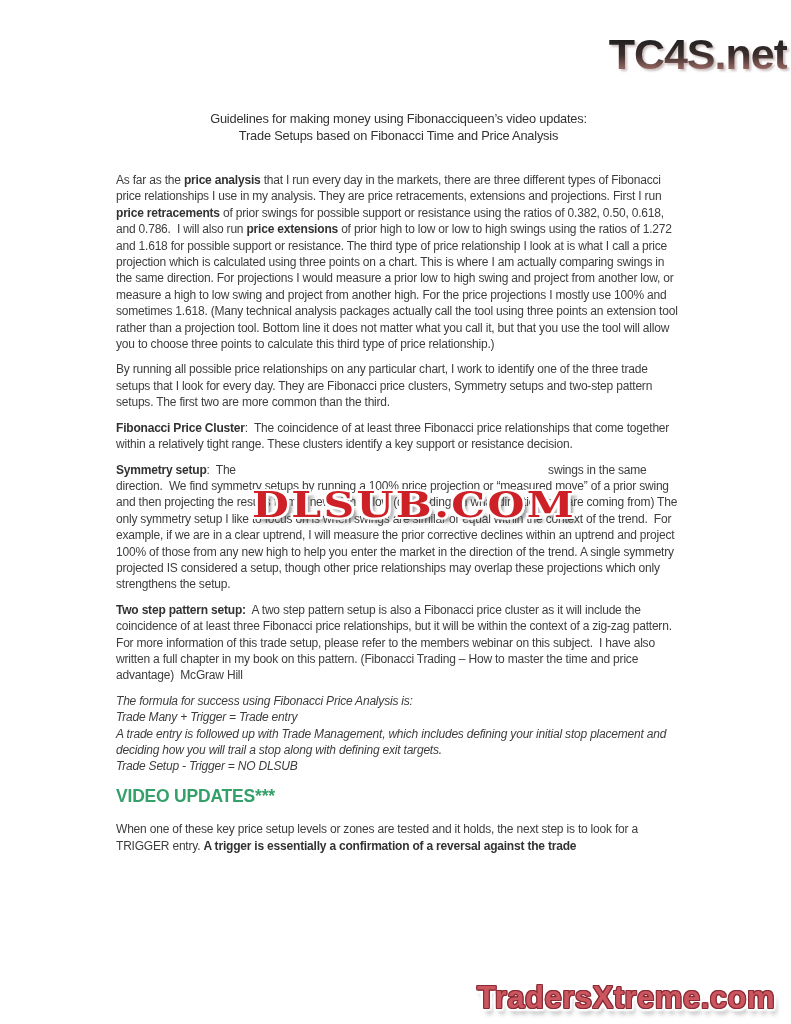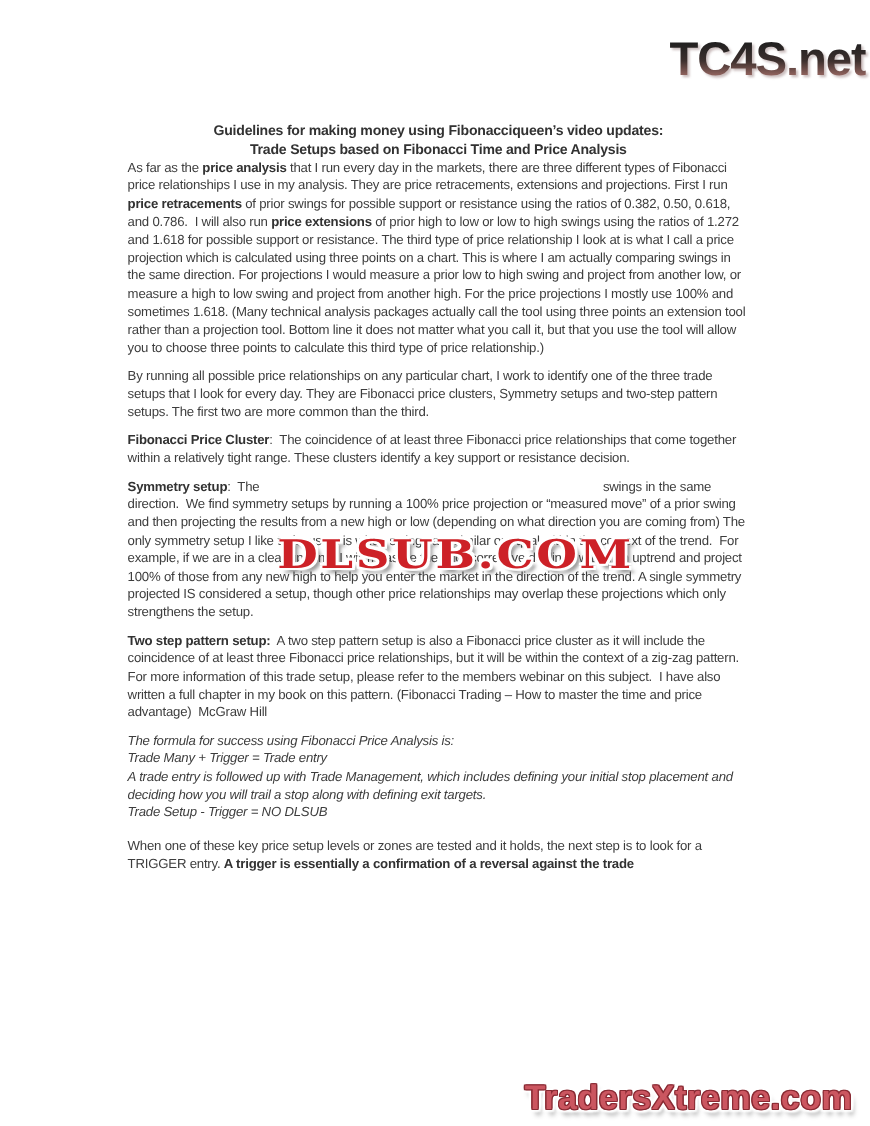--- a/index.html
+++ b/index.html
@@ -33,22 +33,23 @@
     }
   }
 
   
   .text-col {
     position: absolute; left: 116px; top: 110px; width: 565px;
     font-size: 12px; line-height: 16.4px; letter-spacing: -0.2px;
     color: #3d3d3d;
   }
   .doc-title {
-    text-align: center; font-weight: bold;
+    text-align: center; font-weight: normal;
     font-size: 12.8px; line-height: 17px; color: #323232;
+    margin-bottom: 28px;
   }
   .para { margin: 0 0 9px 0; white-space: pre-wrap; }
   .para .b { font-weight: bold; color: #323232; }
   .wm-gap { display: inline-block; width: 306px; height: 1px; vertical-align: baseline; }
   .formula-block { margin: 0 0 9px 0; font-style: italic; }
   .formula-block div { white-space: pre-wrap; }
   .green-heading {
     font-size: 17.5px; font-weight: bold; color: #35a06a;
     line-height: 22.5px; letter-spacing: -0.2px;
     margin: 10px 0 14px 0;
@@ -113,20 +114,21 @@
     <p class="para"><span class="b">Two step pattern setup:</span><span>  A two step pattern setup is also a Fibonacci price cluster as it will include the coincidence of at least three Fibonacci price relationships, but it will be within the context of a zig-zag pattern.  For more information of this trade setup, please refer to the members webinar on this subject.  I have also written a full chapter in my book on this pattern. (Fibonacci Trading – How to master the time and price advantage)  McGraw Hill</span></p>
 
     <div class="formula-block">
       <div>The formula for success using Fibonacci Price Analysis is:</div>
       <div>Trade Many + Trigger = Trade entry</div>
       <div>A trade entry is followed up with Trade Management, which includes defining your initial stop placement and deciding how you will trail a stop along with defining exit targets.</div>
       <div>Trade Setup - Trigger = NO DLSUB</div>
     </div>
 
     <div class="green-heading">
+      <div>VIDEO UPDATES***</div>
     </div>
 
     <p class="para"><span>When one of these key price setup levels or zones are tested and it holds, the next step is to look for a TRIGGER entry. </span><span class="b">A trigger is essentially a confirmation of a reversal against the trade</span></p>
 
   </div>
 
   <div class="watermark">DLSUB.COM</div>
 
   <div class="tx-logo">TradersXtreme.com</div>
 

